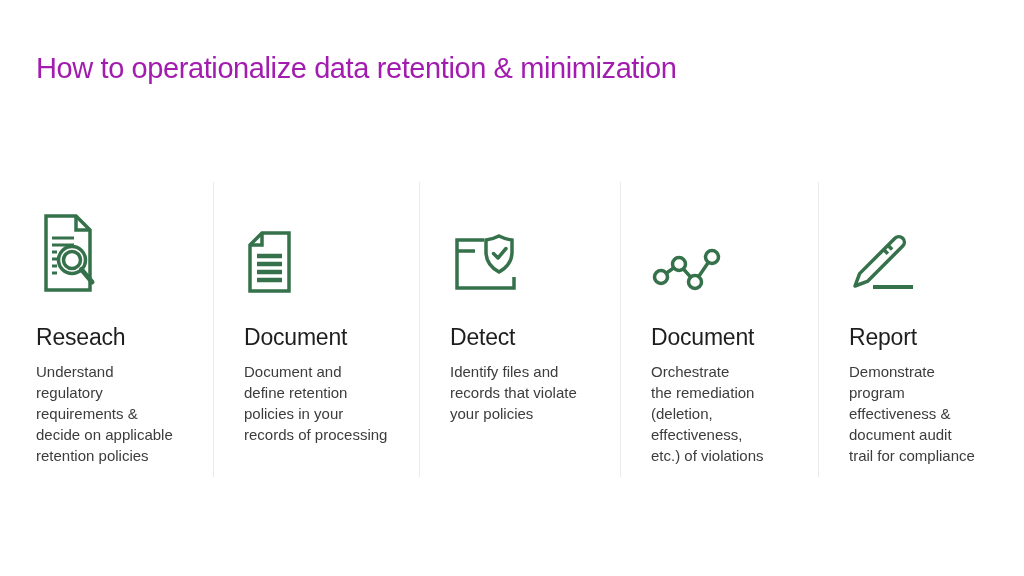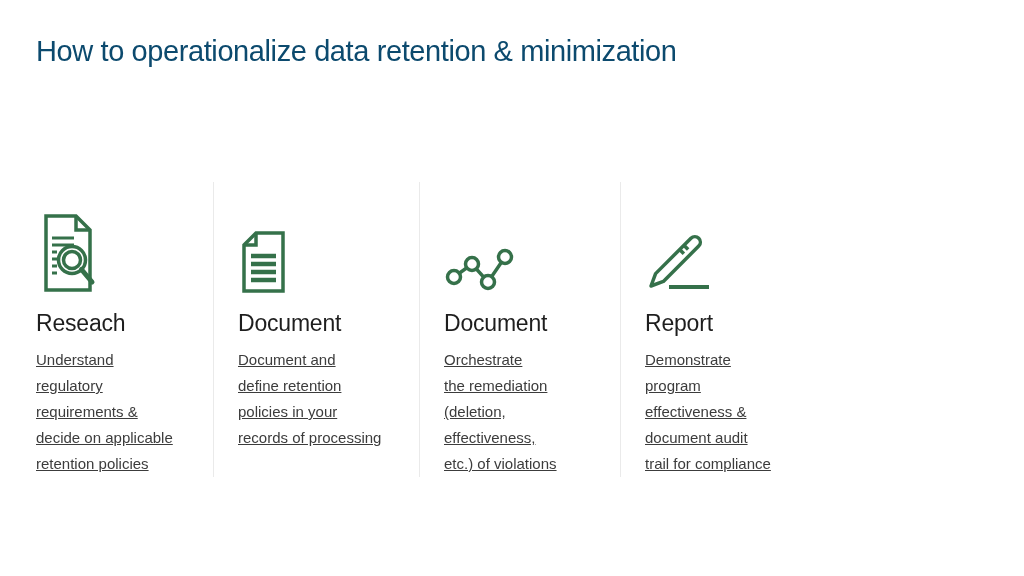--- a/index.html
+++ b/index.html
@@ -6,63 +6,62 @@
   html, body { width: 1024px; height: 576px; }
   body {
     background: #ffffff;
     font-family: "Liberation Sans", sans-serif;
     position: relative;
     overflow: hidden;
   }
   .slide-title {
     position: absolute;
     left: 36px;
-    top: 35px;
+    top: 52px;
     font-size: 29px;
     font-weight: 400;
     letter-spacing: -0.4px;
-    color: #0c4a6e;
+    color: #a21caf;
   }
   .columns {
     position: absolute;
     left: 0;
     top: 182px;
     width: 1024px;
     height: 295px;
     display: grid;
     grid-template-columns: 213px 206px 201px 198px 206px;
   }
   .col {
-    padding-left: 24px;
+    padding-left: 30px;
     padding-right: 18px;
   }
   .col + .col {
     border-left: 1px solid #eaeaea;
   }
   .col:first-child { padding-left: 36px; }
   .icon-area {
     height: 112px;
     display: flex;
     align-items: flex-end;
   }
   .icon-area svg { display: block; }
   .step-heading {
-    margin-top: 16px;
+    margin-top: 30px;
     font-size: 23px;
     font-weight: 400;
     letter-spacing: -0.2px;
     color: #1e1e1e;
   }
   .step-body {
     margin-top: 10px;
     font-size: 15px;
-    line-height: 26px;
+    line-height: 21px;
     color: #3c3c3c;
     white-space: pre-line;
-    text-decoration: underline;
   }
 </style>
 </head>
 <body>
 
 <h1 class="slide-title">How to operationalize data retention &amp; minimization</h1>
 
 <div class="columns">
 
   <div class="col">
@@ -104,20 +103,34 @@
         </g>
       </svg>
     </div>
     <h2 class="step-heading">Document</h2>
     <p class="step-body">Document and
 define retention
 policies in your
 records of processing</p>
   </div>
 
+  <div class="col">
+    <div class="icon-area">
+      <svg width="70" height="62" viewBox="0 0 70 62" fill="none" stroke="#35714A" stroke-width="3.5">
+        <path d="M34 8 L7 8 L7 56 L64 56 L64 45"></path>
+        <path d="M7 19 H25"></path>
+        <path d="M49 4 C53 6 57.5 7.5 62 8 V20 C62 30.5 54.5 37 49 40 C43.5 37 36 30.5 36 20 V8 C40.5 7.5 45 6 49 4 Z" fill="#ffffff"></path>
+        <path d="M43.5 21.5 L48 26 L56 16.5" stroke-linecap="round" stroke-linejoin="round"></path>
+      </svg>
+    </div>
+    <h2 class="step-heading">Detect</h2>
+    <p class="step-body">Identify files and
+records that violate
+your policies</p>
+  </div>
 
   <div class="col">
     <div class="icon-area">
       <svg width="70" height="50" viewBox="0 0 70 50" fill="none" stroke="#35714A" stroke-width="3.5">
         <path d="M10 33 L28 20 L44 38 L61 13"></path>
         <circle cx="10" cy="33" r="6.5" fill="#ffffff"></circle>
         <circle cx="28" cy="20" r="6.5" fill="#ffffff"></circle>
         <circle cx="44" cy="38" r="6.5" fill="#ffffff"></circle>
         <circle cx="61" cy="13" r="6.5" fill="#ffffff"></circle>
       </svg>

